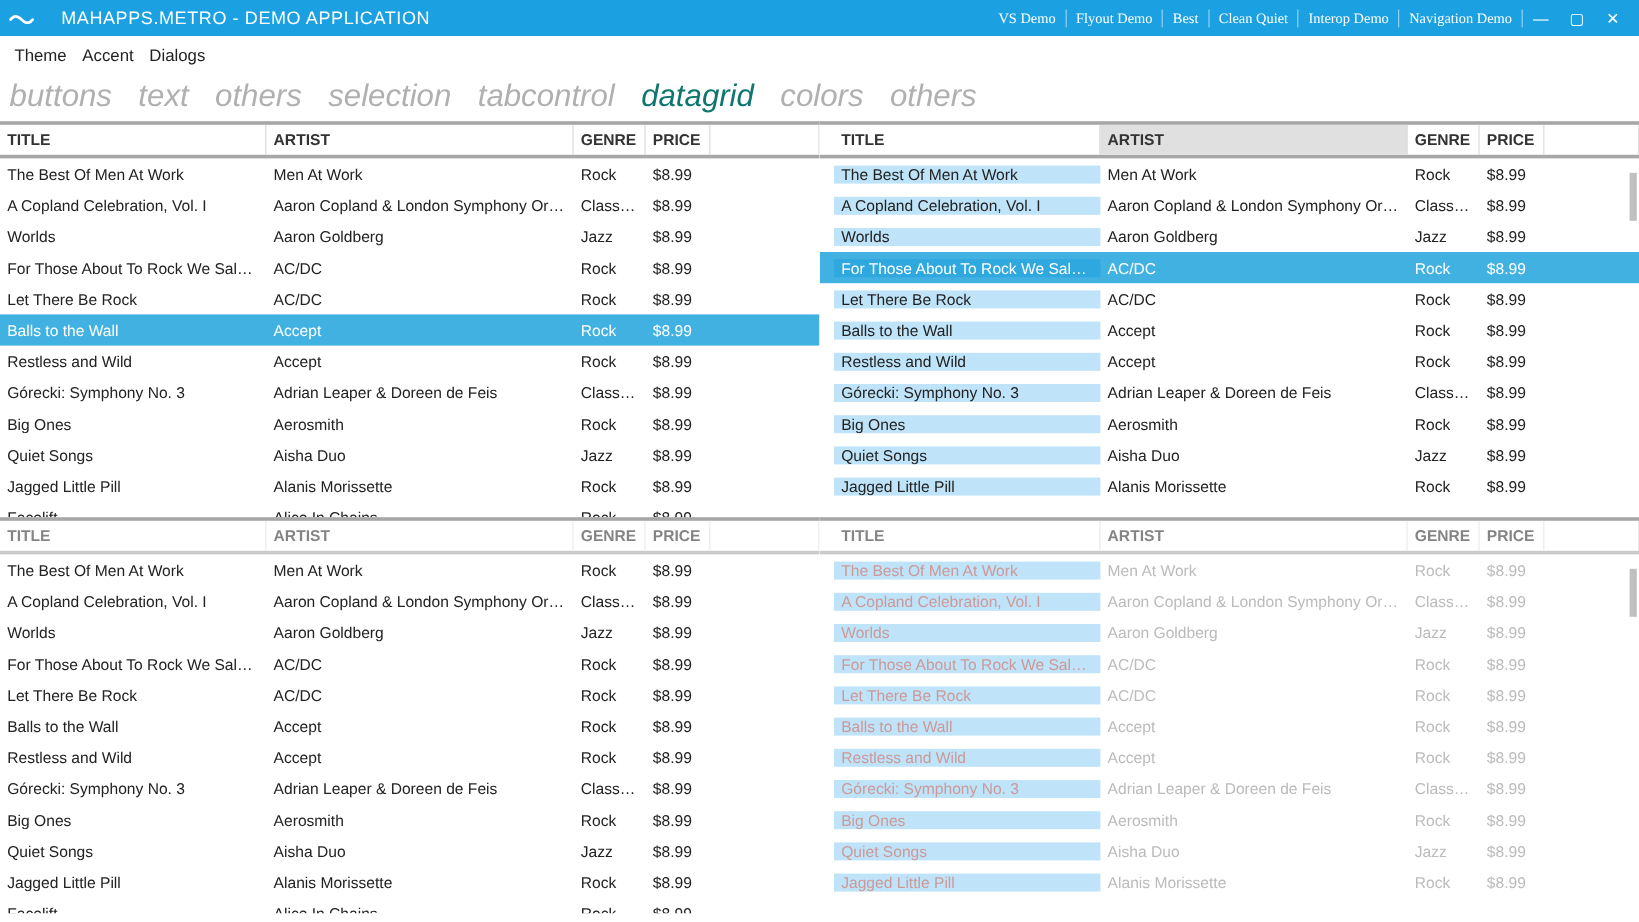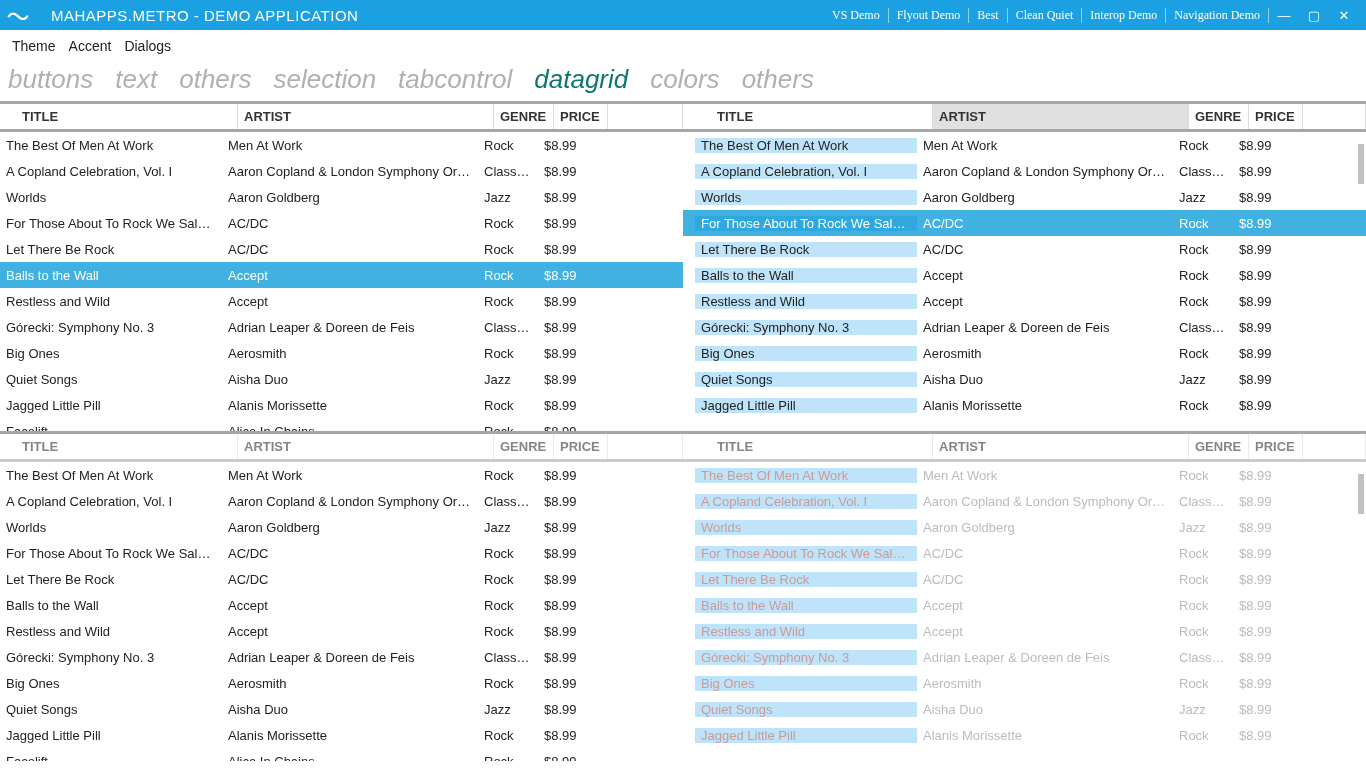--- a/index.html
+++ b/index.html
@@ -18,21 +18,21 @@
   .menu .item { cursor:pointer; color:#222; }
   
   .tabstrip { padding: 6px 8px 6px 8px; display:flex; gap:22px; font-size:26px; font-weight:300; color:#b0b0b0; }
   .tabstrip .tab { cursor:pointer;font-style:italic; }
   .tabstrip .tab.active { color:#0f766e; }
   
   .content { display:grid; grid-template-columns: 1fr 1fr; grid-template-rows: 1fr 1fr; width:1366px; height:calc(768px - 30px - 34px - 44px); }
   .pane { position:relative; border-top:3px solid #a7a7a7; overflow:hidden; }
   .pane.faded .hdr { opacity:0.6; }
   
-  .hdr { display:flex; font-weight:600; font-size:13px; color:#333; border-bottom:3px solid #a7a7a7;padding-left:16px; }
+  .hdr { display:flex; font-weight:600; font-size:13px; color:#333; border-bottom:3px solid #a7a7a7; }
   .hdr .hcell { padding:5px 6px; border-right:1px solid #ddd; }
   .hdr.sorted .hcell.artist { background:#e0e0e0; }
   
   .col-title  { width:222px; }
   .col-artist { width:256px; }
   .col-genre  { width:60px; }
   .col-price  { width:54px; }
   .col-rest   { flex:1; }
   
   .rows { overflow:hidden; }

